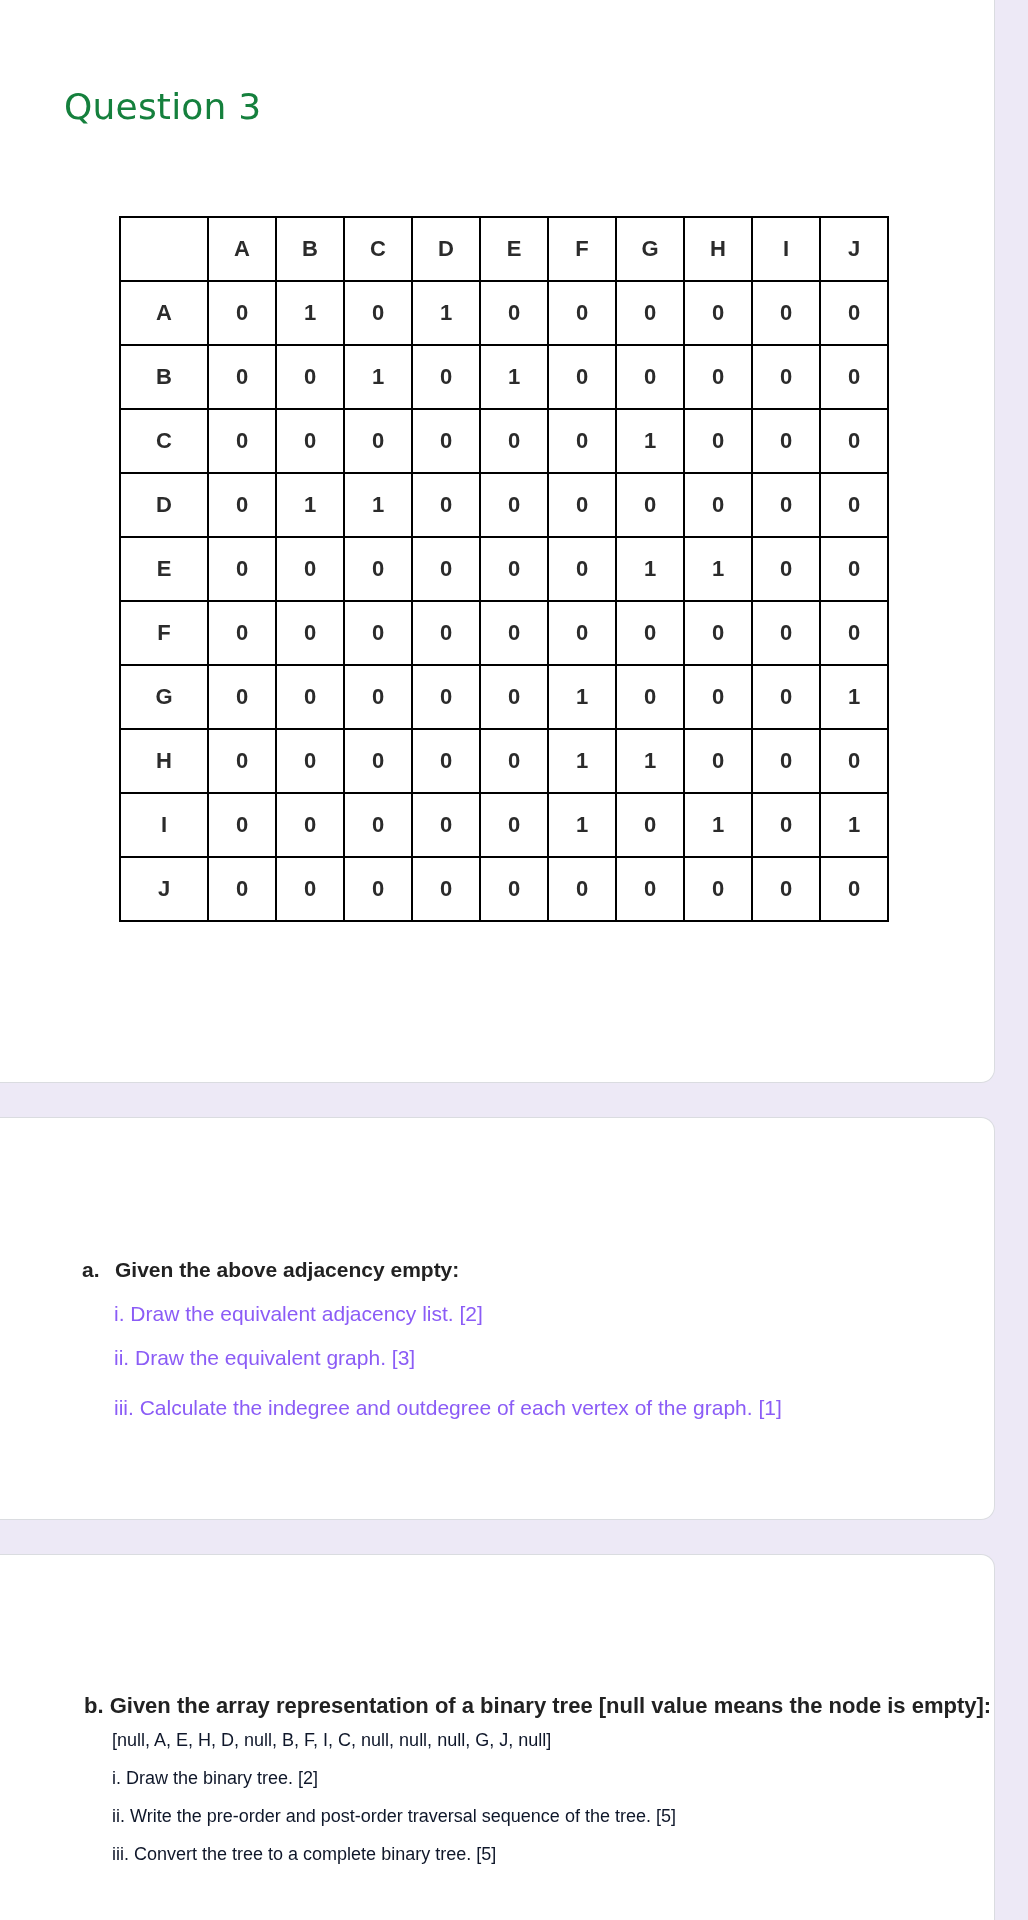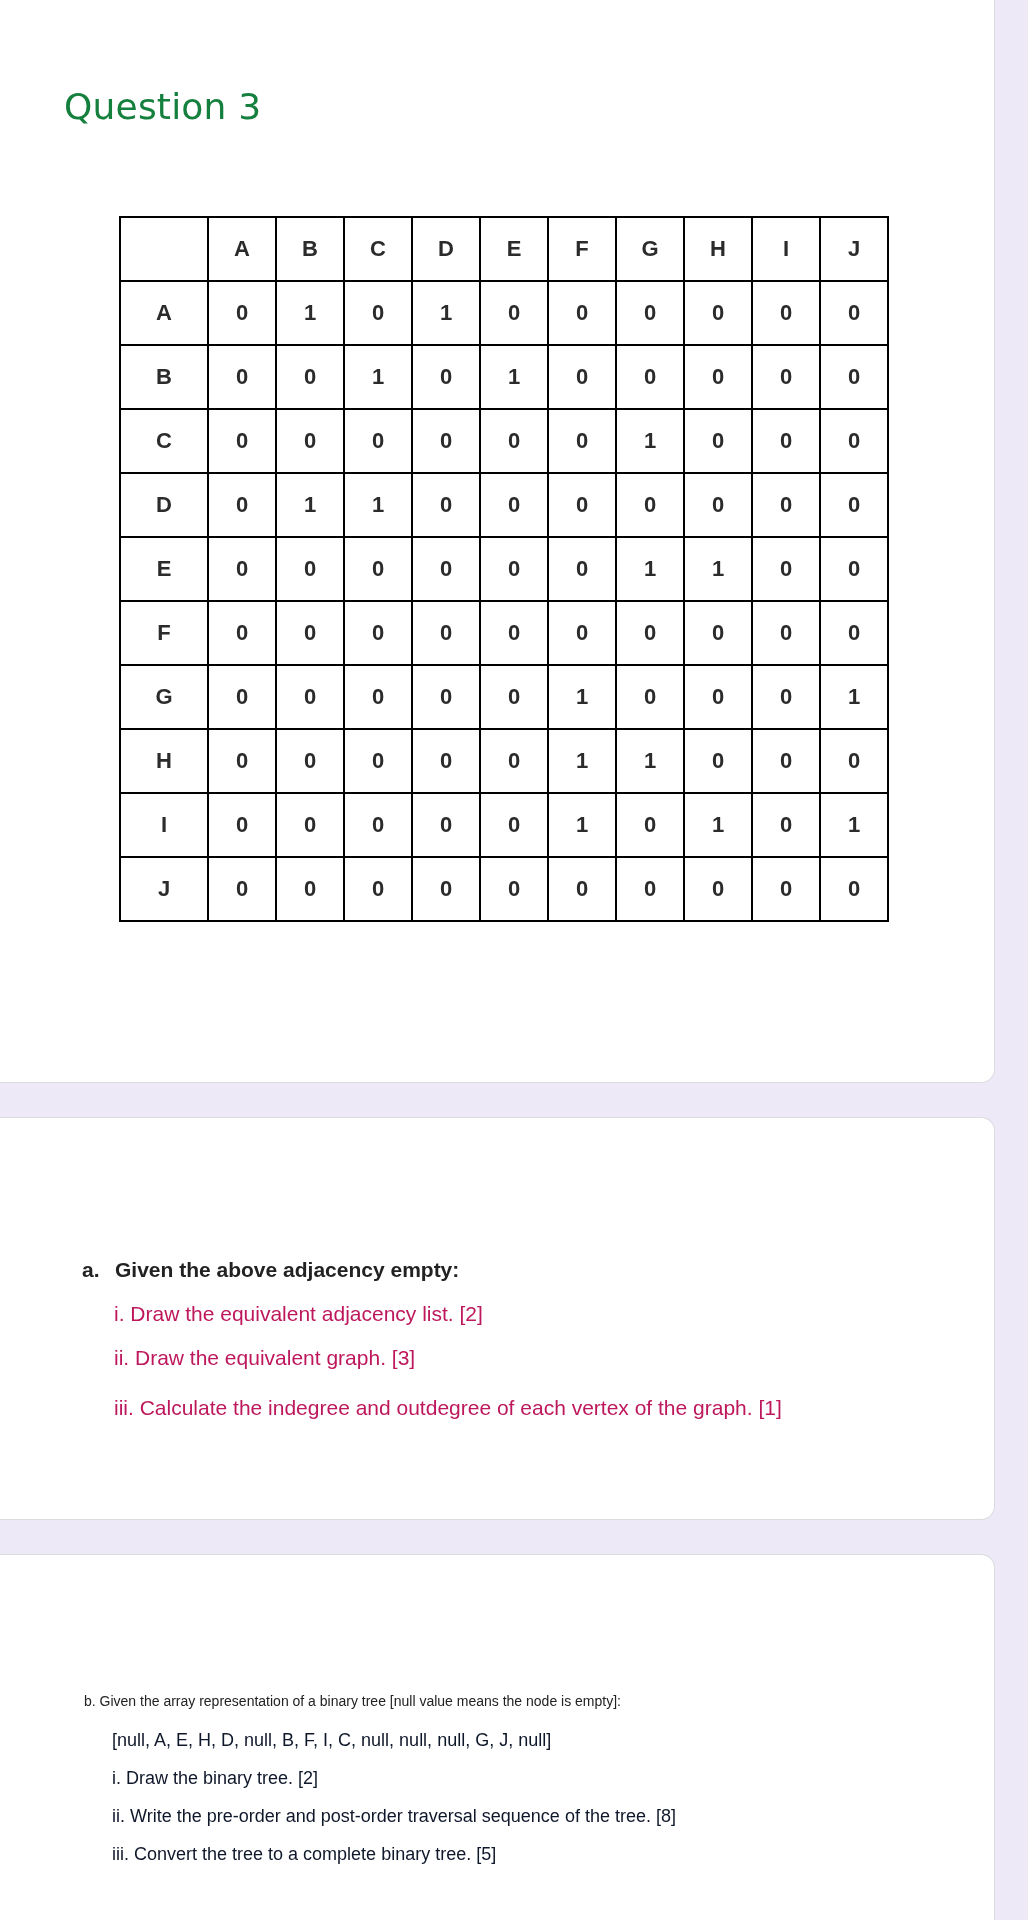--- a/index.html
+++ b/index.html
@@ -74,28 +74,28 @@
       top: 140px;
       font-size: 21px;
       font-weight: bold;
       display: flex;
     }
     .sec-a .heading .marker { width: 33px; }
     .sec-a .item {
       position: absolute;
       left: 114px;
       font-size: 21px;
-      color: #be185d;
+      color: #8b5cf6;
     }
     .sec-b .heading {
       position: absolute;
       left: 84px;
       top: 138px;
-      font-size: 14px;
-      font-weight: normal;
+      font-size: 22px;
+      font-weight: bold;
     }
     .sec-b .item {
       position: absolute;
       left: 112px;
       font-size: 18px;
       color: #0f172a;
     }
   </style>
 </head>
 <body>
@@ -264,16 +264,16 @@
     <div class="item" style="top:228px">ii. Draw the equivalent graph. [3]</div>
     <div class="item" style="top:278px">iii. Calculate the indegree and outdegree of each vertex of the graph. [1]</div>
   </div>
 </div>
 
 <div class="card" id="card-3">
   <div class="section sec-b">
     <div class="heading">b. Given the array representation of a binary tree [null value means the node is empty]:</div>
     <div class="item" style="top:175px">[null, A, E, H, D, null, B, F, I, C, null, null, null, G, J, null]</div>
     <div class="item" style="top:213px">i. Draw the binary tree. [2]</div>
-    <div class="item" style="top:251px">ii. Write the pre-order and post-order traversal sequence of the tree. [8]</div>
+    <div class="item" style="top:251px">ii. Write the pre-order and post-order traversal sequence of the tree. [5]</div>
     <div class="item" style="top:289px">iii. Convert the tree to a complete binary tree. [5]</div>
   </div>
 </div>
 
 </body></html>

